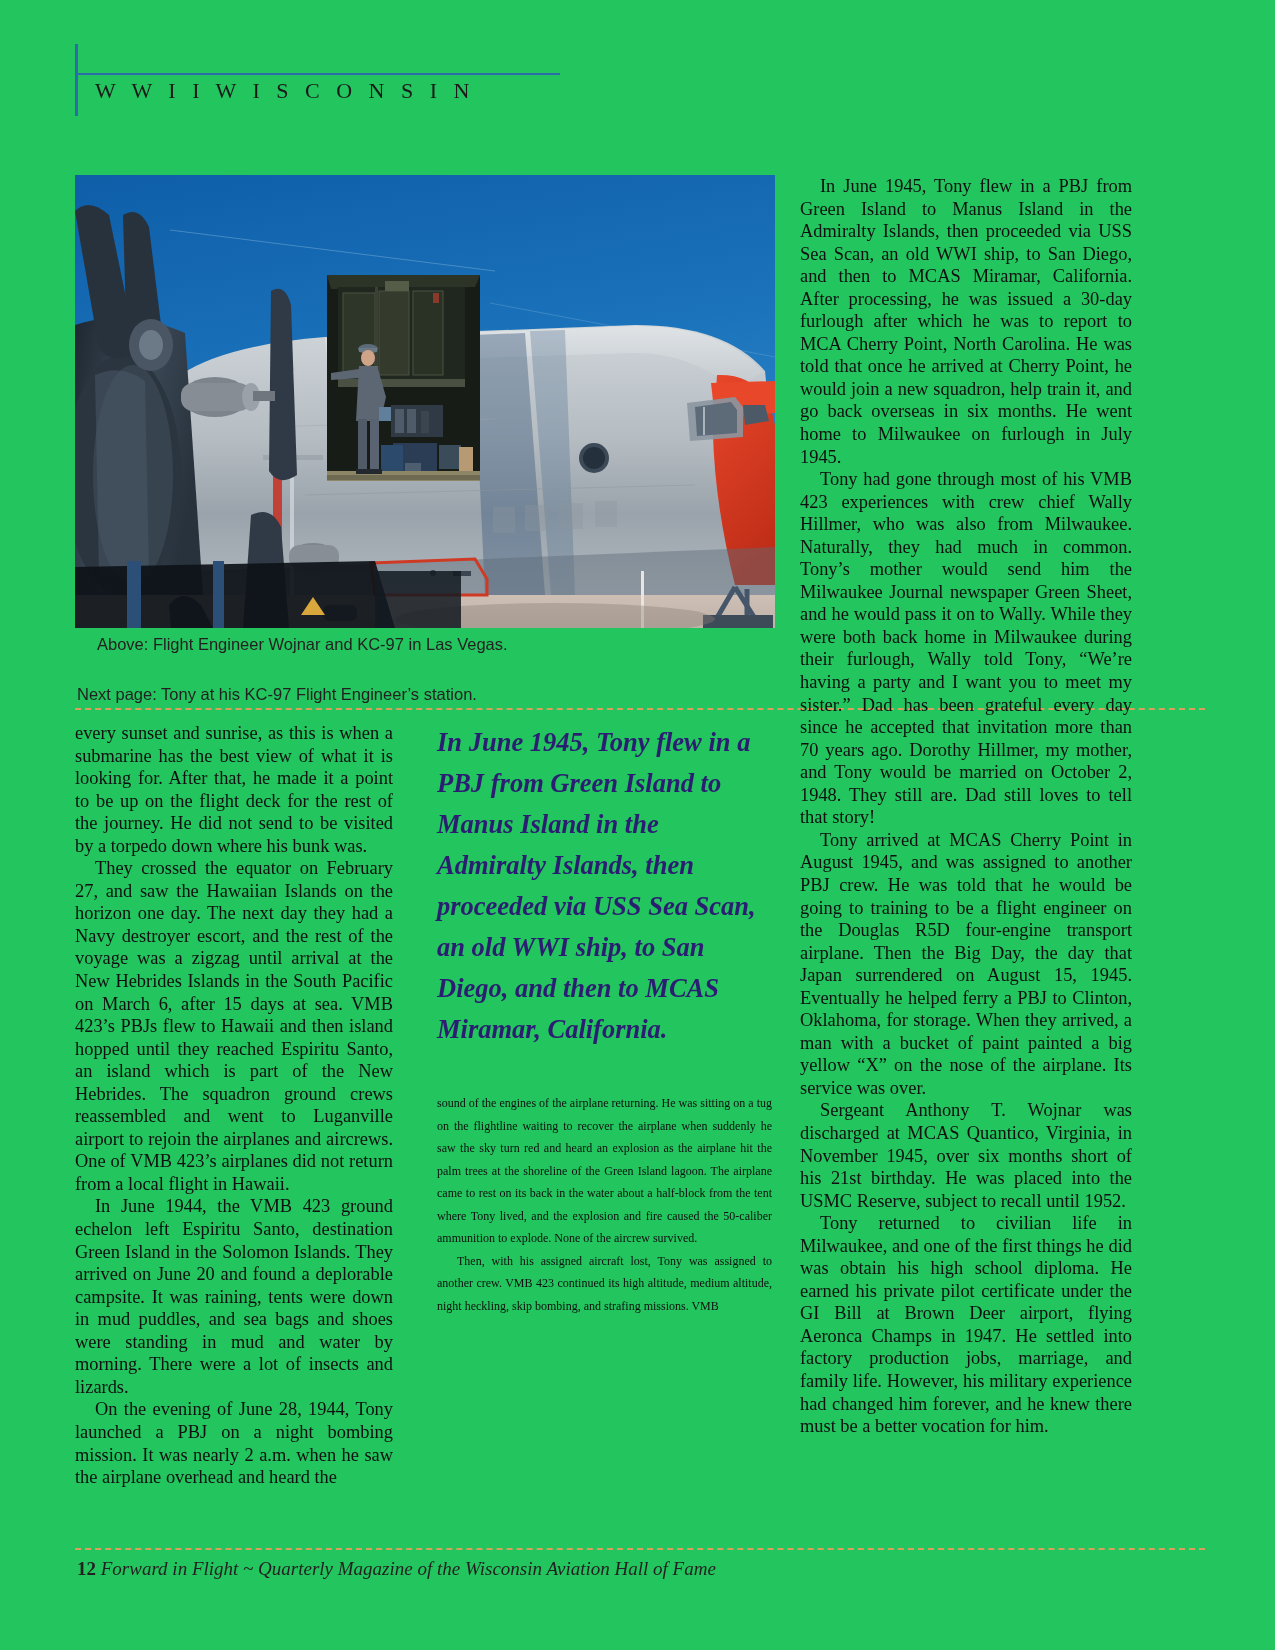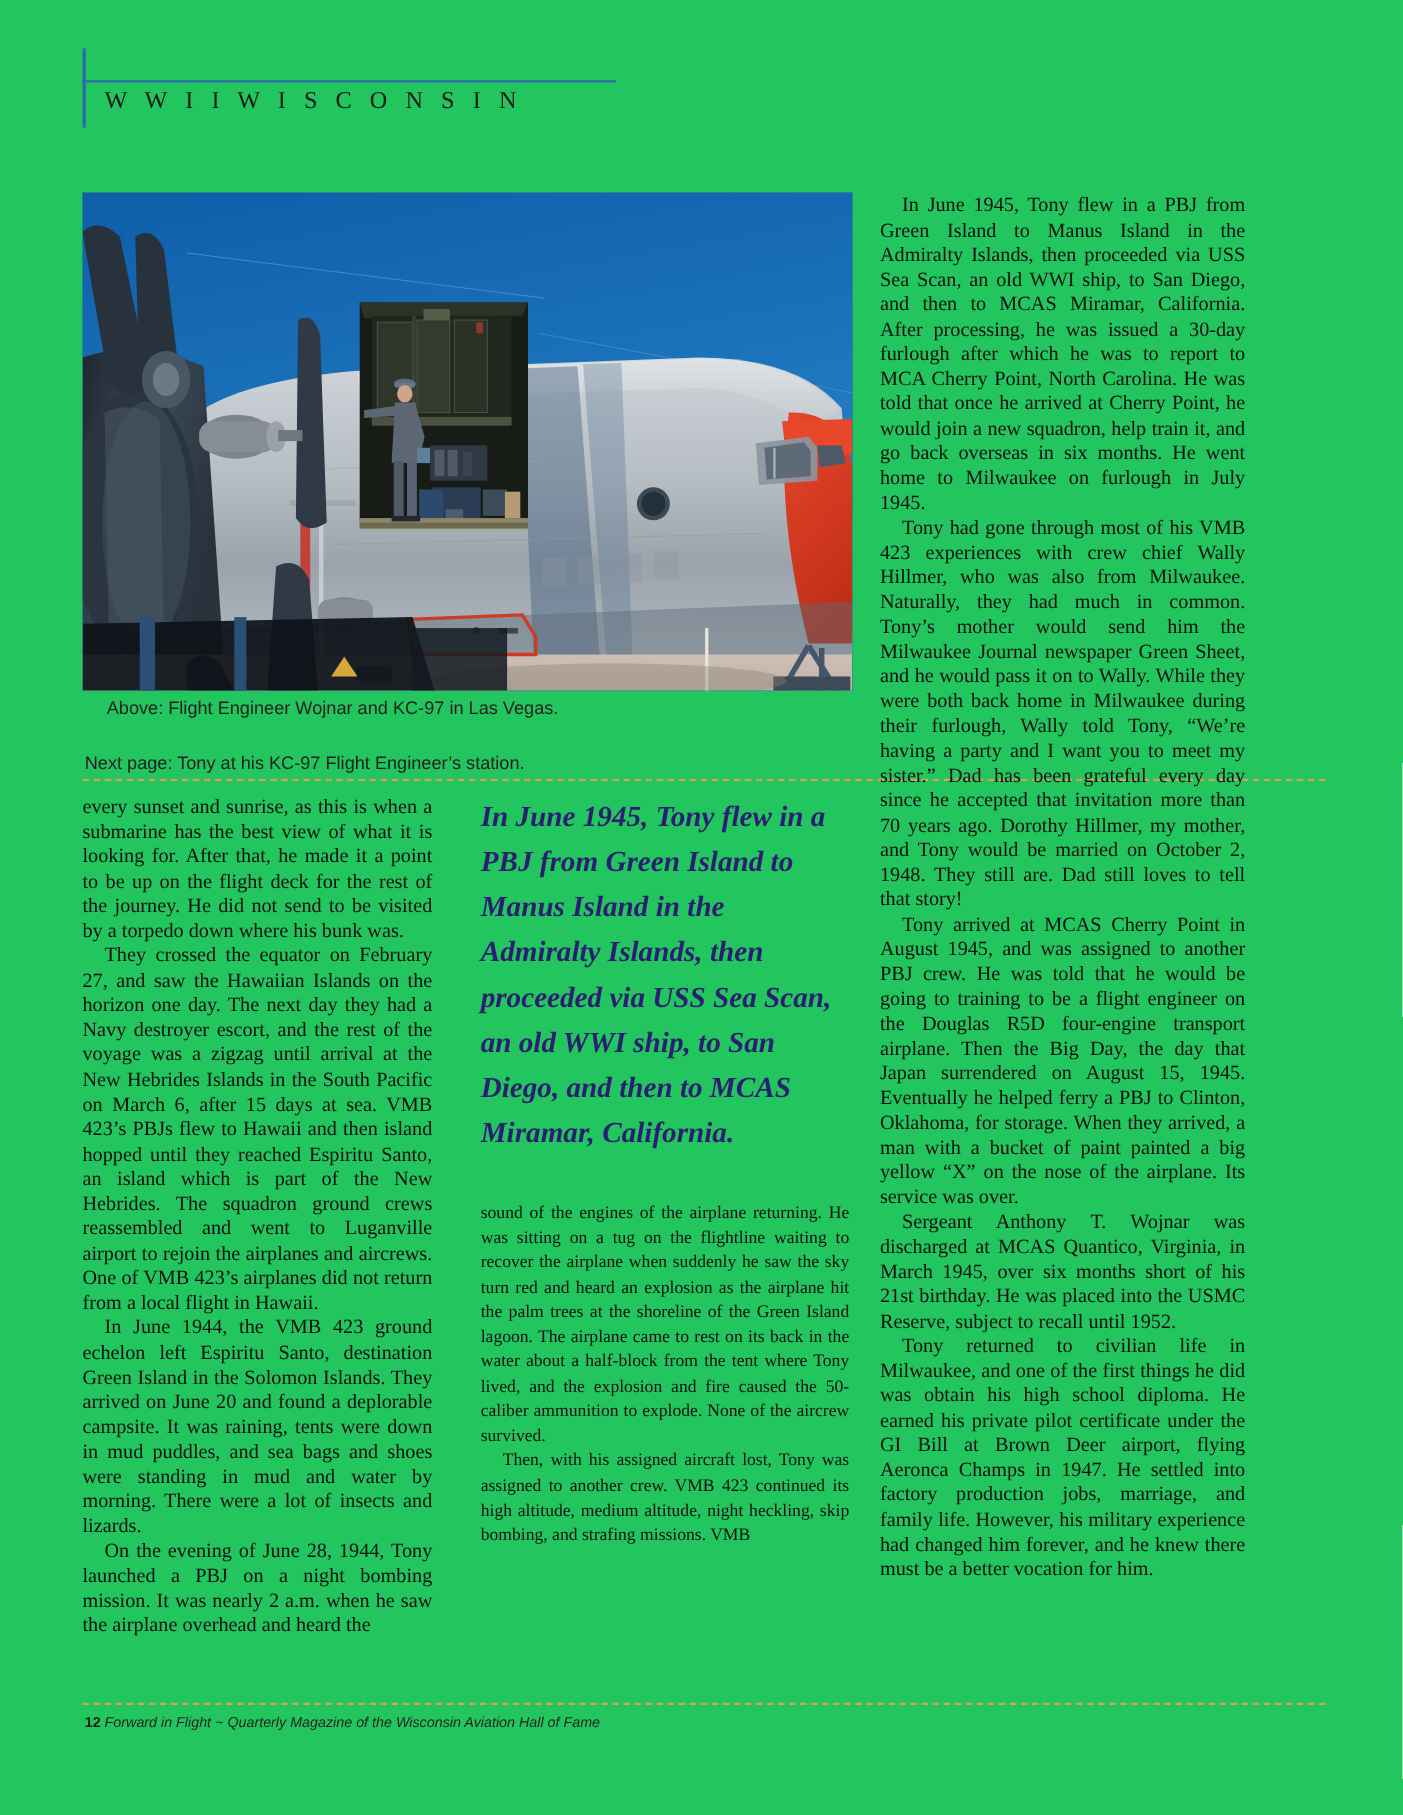--- a/index.html
+++ b/index.html
@@ -130,35 +130,35 @@
     text-align: left;
     margin: 0 0 0 0;
   }
 
   .col-2-body {
     position: absolute;
     left: 437px;
     top: 1092px;
     width: 335px;
     font-family: "Liberation Serif", serif;
-    font-size: 16px;
+    font-size: 12px;
     line-height: 22.55px;
     color: #101010;
     text-align: justify;
   }
   .col-2-body p { margin: 0; }
   .col-2-body p.ind { text-indent: 20px; }
 
   
   .footer {
     position: absolute;
     left: 77px;
     top: 1558px;
-    font-family: Liberation Sans, sans-serif;
-    font-size: 13px;
+    font-family: Liberation Serif, serif;
+    font-size: 19px;
     color: #231f20;
     white-space: nowrap;
     text-align: right;
   }
   .footer .pg {
     font-weight: bold;
     font-style: normal;
   }
   .footer .ftxt {
     font-style: italic;
@@ -380,21 +380,21 @@
 
   <div class="col-2-body">
     <p>sound of the engines of the airplane returning. He was sitting on a tug on the flightline waiting to recover the airplane when suddenly he saw the sky turn red and heard an explosion as the airplane hit the palm trees at the shoreline of the Green Island lagoon. The airplane came to rest on its back in the water about a half-block from the tent where Tony lived, and the explosion and fire caused the 50-caliber ammunition to explode. None of the aircrew survived.</p>
     <p class="ind">Then, with his assigned aircraft lost, Tony was assigned to another crew. VMB 423 continued its high altitude, medium altitude, night heckling, skip bombing, and strafing missions. VMB</p>
   </div>
 
   <div class="col col-3">
     <p class="ind">In June 1945, Tony flew in a PBJ from Green Island to Manus Island in the Admiralty Islands, then proceeded via USS Sea Scan, an old WWI ship, to San Diego, and then to MCAS Miramar, California. After processing, he was issued a 30-day furlough after which he was to report to MCA Cherry Point, North Carolina. He was told that once he arrived at Cherry Point, he would join a new squadron, help train it, and go back overseas in six months. He went home to Milwaukee on furlough in July 1945.</p>
     <p class="ind">Tony had gone through most of his VMB 423 experiences with crew chief Wally Hillmer, who was also from Milwaukee. Naturally, they had much in common. Tony’s mother would send him the Milwaukee Journal newspaper Green Sheet, and he would pass it on to Wally. While they were both back home in Milwaukee during their furlough, Wally told Tony, “We’re having a party and I want you to meet my sister.” Dad has been grateful every day since he accepted that invitation more than 70 years ago. Dorothy Hillmer, my mother, and Tony would be married on October 2, 1948. They still are. Dad still loves to tell that story!</p>
     <p class="ind">Tony arrived at MCAS Cherry Point in August 1945, and was assigned to another PBJ crew. He was told that he would be going to training to be a flight engineer on the Douglas R5D four-engine transport airplane. Then the Big Day, the day that Japan surrendered on August 15, 1945. Eventually he helped ferry a PBJ to Clinton, Oklahoma, for storage. When they arrived, a man with a bucket of paint painted a big yellow “X” on the nose of the airplane. Its service was over.</p>
-    <p class="ind">Sergeant Anthony T. Wojnar was discharged at MCAS Quantico, Virginia, in March 1945, over six months short of his 21st birthday. He was placed into the USMC Reserve, subject to recall until 1952.</p>
+    <p class="ind">Sergeant Anthony T. Wojnar was discharged at MCAS Quantico, Virginia, in November 1945, over six months short of his 21st birthday. He was placed into the USMC Reserve, subject to recall until 1952.</p>
     <p class="ind">Tony returned to civilian life in Milwaukee, and one of the first things he did was obtain his high school diploma. He earned his private pilot certificate under the GI Bill at Brown Deer airport, flying Aeronca Champs in 1947. He settled into factory production jobs, marriage, and family life. However, his military experience had changed him forever, and he knew there must be a better vocation for him.</p>
   </div>
 
   <div class="dash-rule dash-bottom"></div>
 
   <div class="footer">
     <span class="pg">12</span>
     <span class="ftxt">Forward in Flight ~ Quarterly Magazine of the Wisconsin Aviation Hall of Fame</span>
   </div>
 

